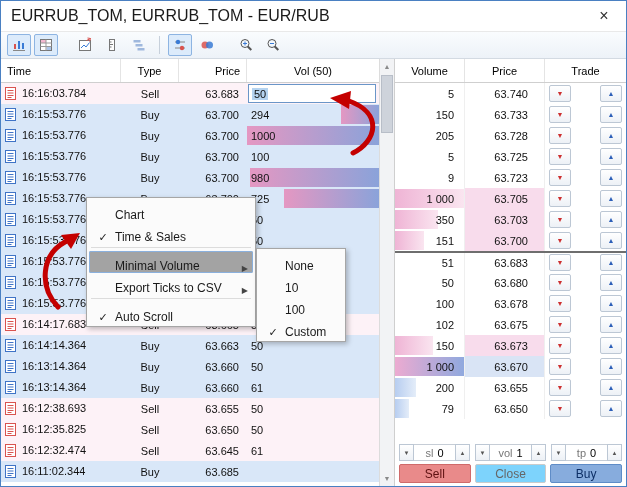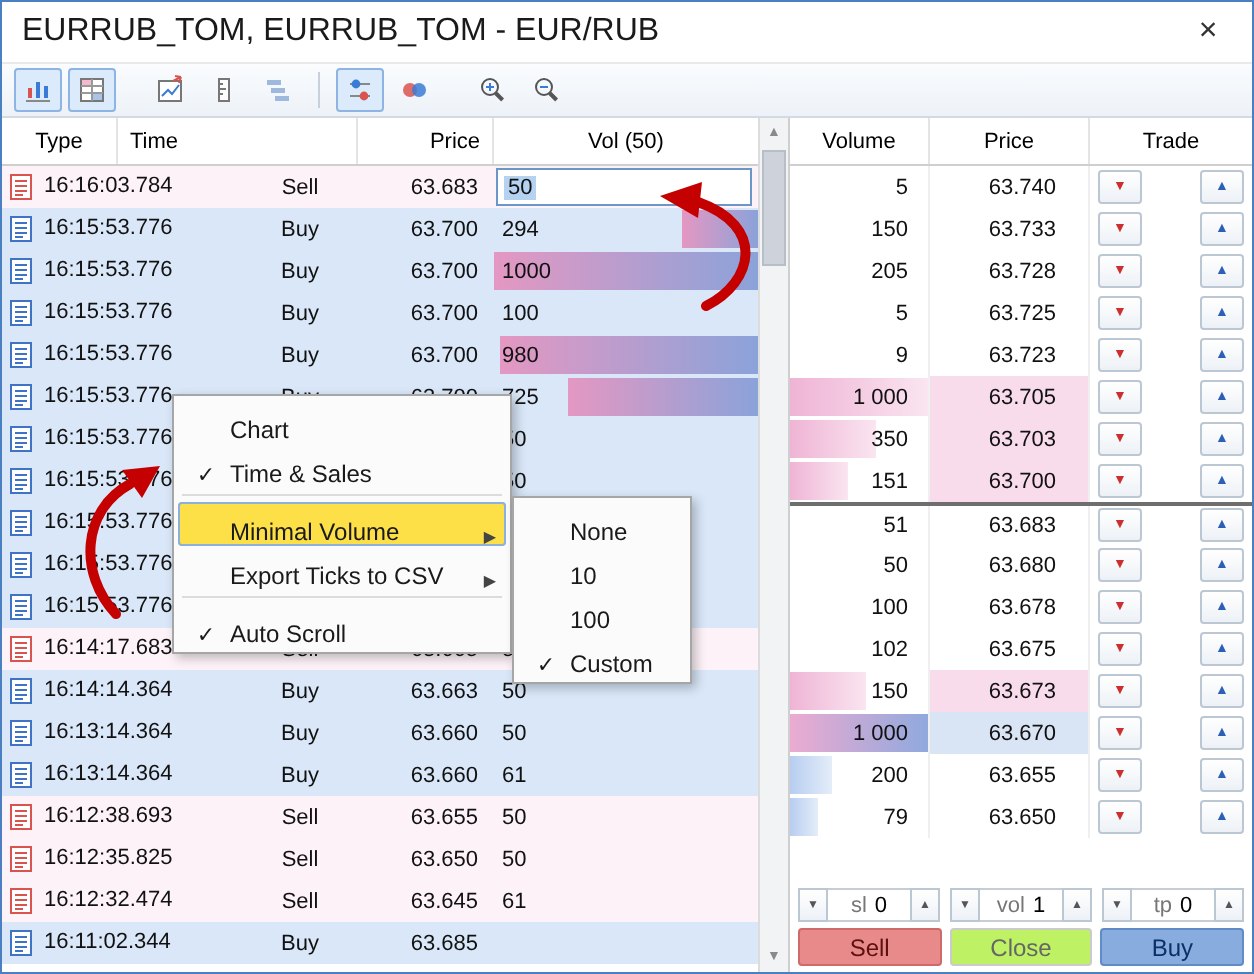--- a/index.html
+++ b/index.html
@@ -69,32 +69,32 @@
   
   .dom-controls { position:absolute; left:4px; right:4px; bottom:3px; }
   .spin-row { display:flex; gap:5px; margin-bottom:3px; height:17px; }
   .spin { display:flex; flex:1; }
   .sbtn { width:15px; border:1px solid #bcc7d4; background:linear-gradient(#fff,#edf1f6); font-size:6px; color:#555; display:flex; align-items:center; justify-content:center; cursor:pointer; }
   .sval { flex:1; border-top:1px solid #c6cdd6; border-bottom:1px solid #c6cdd6; background:#fff; display:flex; align-items:center; justify-content:center; font-size:11px; gap:4px; }
   .sval .lab { color:#777; }
   .btn-row { display:flex; gap:4px; height:19px; }
   .big-btn { flex:1; display:flex; align-items:center; justify-content:center; font-size:12px; border-radius:2px; border:1px solid; cursor:pointer; }
   .big-btn.sell  { background:#e98a8a; border-color:#cf6a6a; color:#5d1111; }
-  .big-btn.close { background:#bef264; border-color:#cbcbcb; color:#666; }
+  .big-btn.close { background:#7dd3fc; border-color:#cbcbcb; color:#666; }
   .big-btn.buy   { background:#87acdd; border-color:#5f8cc7; color:#0d2f66; }
 
   
   .menu { position:absolute; background:#fbfbfb; border:1px solid #a6a6a6; box-shadow:2px 2px 5px rgba(0,0,0,.25); z-index:100; padding:2px; font-size:12px; color:#1a1a1a; }
   #ctx-menu { left:85px; top:196px; width:170px; }
   #ctx-submenu { left:255px; top:247px; width:90px; }
   .menu-item { height:22px; display:flex; align-items:flex-end; padding:0 5px 0 4px; }
   .menu-item .check { width:20px; text-align:center; font-size:11px; }
   .menu-item .label { flex:1; padding-left:2px; white-space:nowrap; }
   .menu-item .arrow { font-size:8px; color:#444; padding-left:4px; }
-  .menu-item.hl { background:#fde047; box-shadow:inset 0 0 0 1px #8ab0dd; border-radius:2px; }
+  .menu-item.hl { background:#a3a3a3; box-shadow:inset 0 0 0 1px #8ab0dd; border-radius:2px; }
   .menu-sep { height:1px; background:#dcdcdc; margin:3px 2px; }
 
   
   .arrows { position:absolute; left:0; top:0; z-index:60; pointer-events:none; }
 </style>
 </head>
 <body>
 
 <div class="window">
 
@@ -170,22 +170,22 @@
           <path d="M9.8 9.5l3.5 3.5" stroke="#555" stroke-width="2"></path>
           <path d="M5 6.5h4" stroke="#3a7bd5"></path>
         </svg>
       </span>
   </div>
 
   <div class="content">
 
     <div class="tns">
       <div class="thead">
+        <div class="th c-time">Time</div>
         <div class="th c-type">Type</div>
-        <div class="th c-time">Time</div>
         <div class="th c-price">Price</div>
         <div class="th c-vol">Vol (50)</div>
       </div>
       <div id="tns-rows">
           <div class="trow sell">
             <div class="cell-time">
               <span class="deal-icon">
                 <svg width="11" height="13" viewBox="0 0 11 13">
                   <rect x="0.5" y="0.5" width="10" height="12" fill="#fff" stroke="#d9534f"></rect>
                   <path d="M2.5 3.5h6M2.5 6h6M2.5 8.5h6M2.5 10.5h4" stroke="#d9534f" fill="none"></path>

